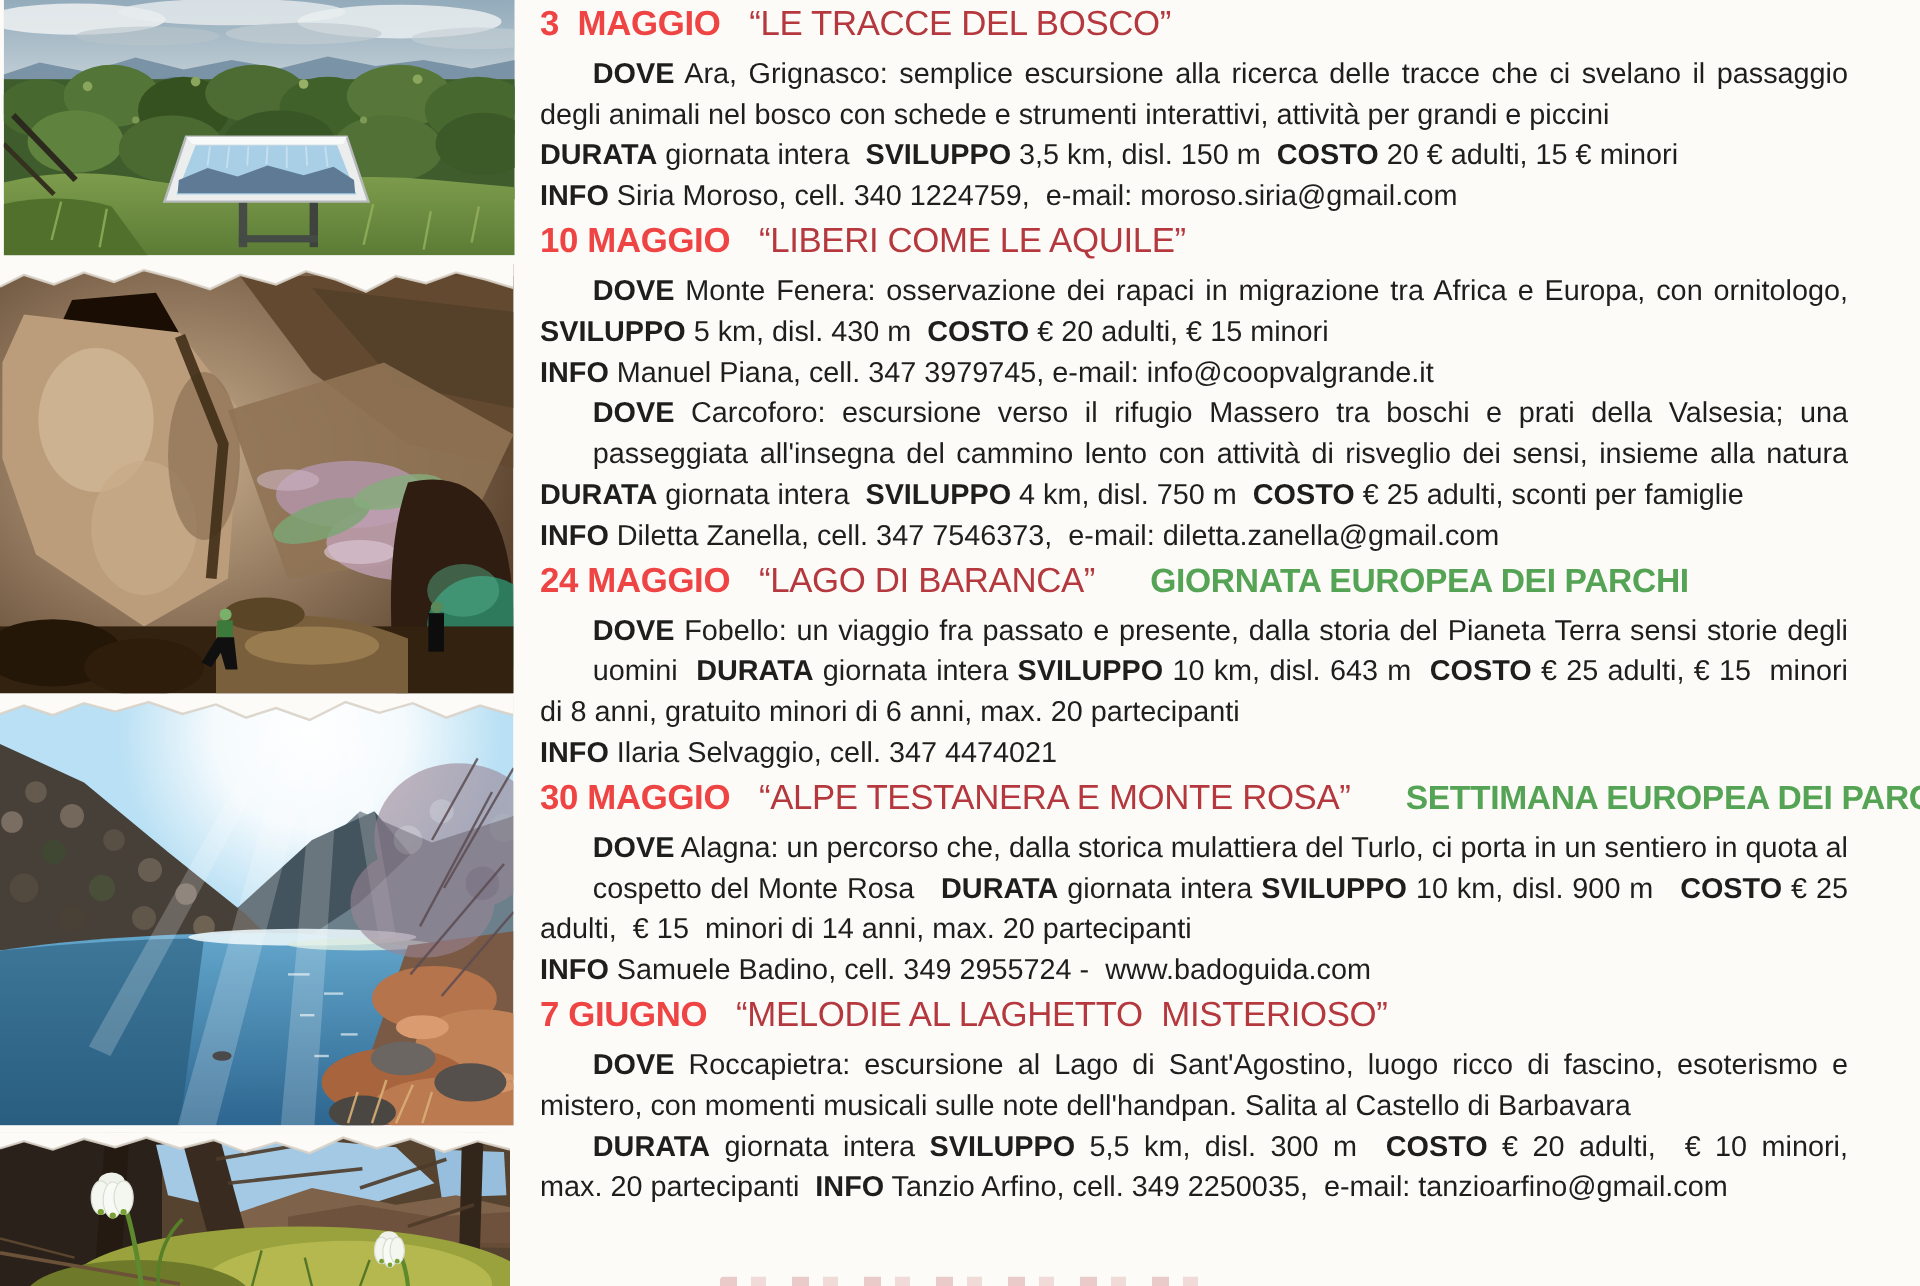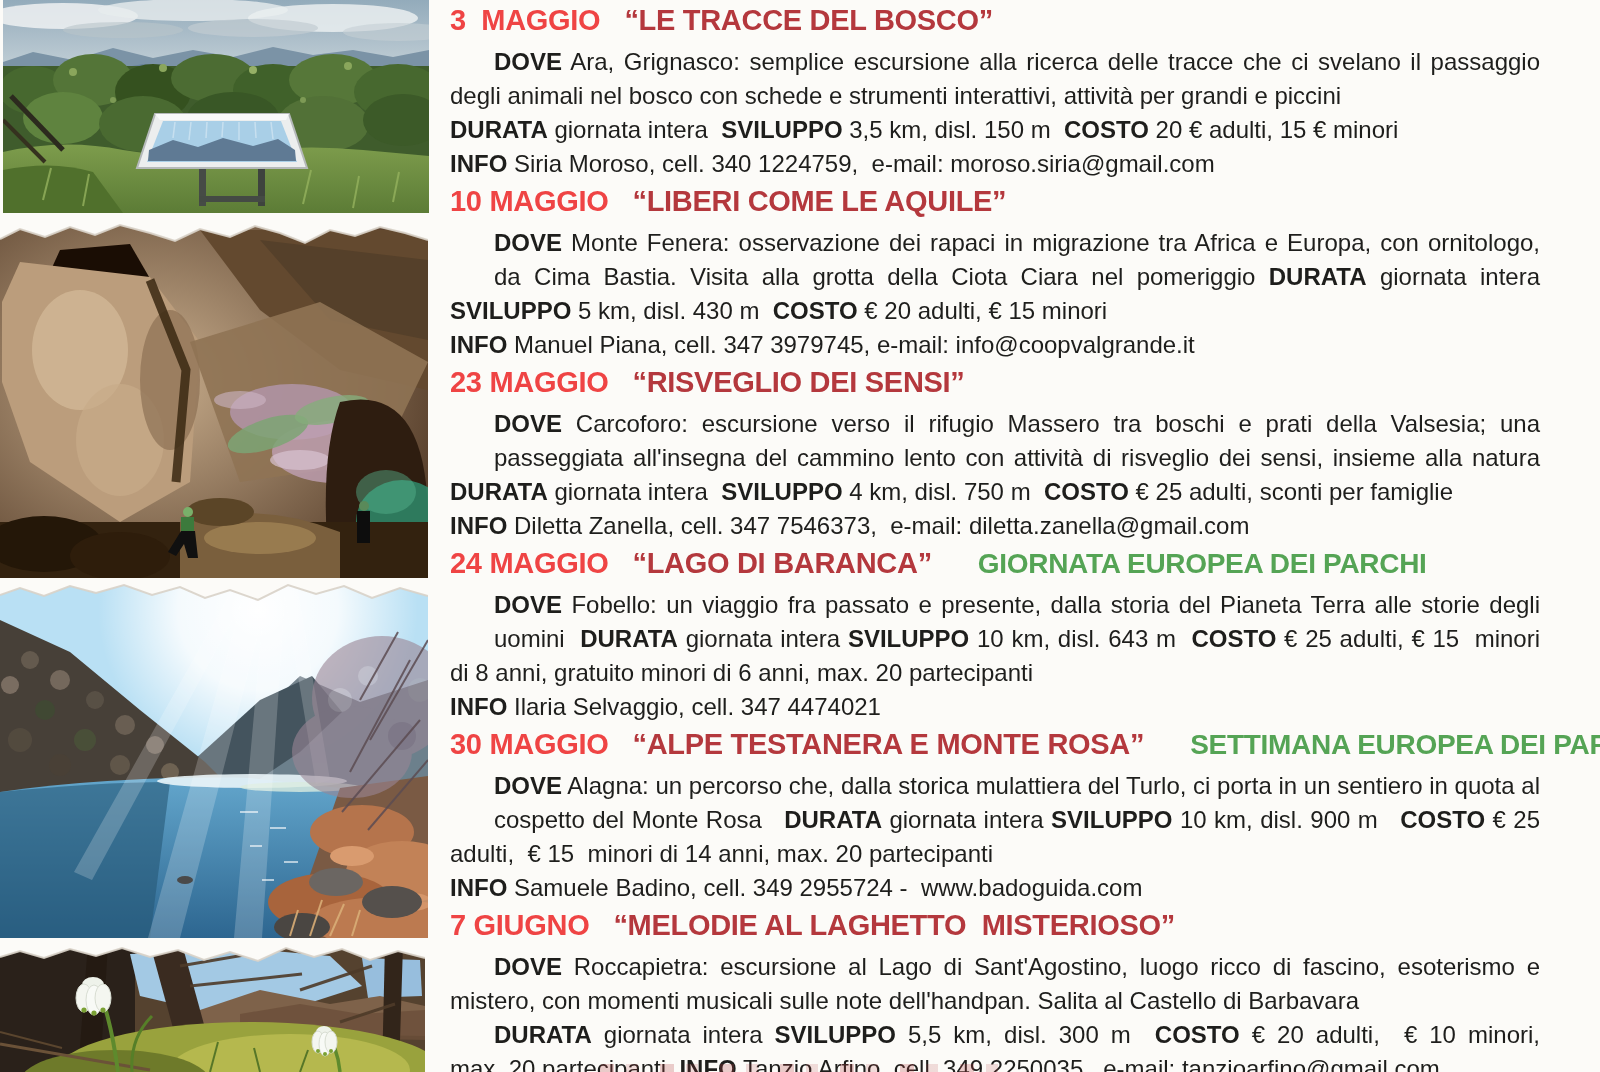--- a/index.html
+++ b/index.html
@@ -27,21 +27,21 @@
     color:#1e1e1c;
   }
   .event { margin:0; }
   .event-head {
     line-height:40px; white-space:pre; letter-spacing:-0.3px;
   }
   .event-date {
     font-weight:700; font-size:29px; color:#ef4444;
   }
   .event-title {
-    font-weight:700; font-size:29px; color:#B4383D; margin-left:24px;
+    font-weight:400; font-size:29px; color:#B4383D; margin-left:24px;
   }
   .event-badge {
     font-weight:700; font-size:28px; color:#55A455; margin-left:46px;
   }
   .line {
     font-size:24px; line-height:34px; white-space:pre-wrap;
     text-align:justify;
   }
   .line.just { text-align-last:justify;margin-left:44px; }
   .kw { font-weight:700; }
@@ -325,34 +325,32 @@
       <div class="event">
         <div class="event-head"><span class="event-date">3  MAGGIO</span><span class="event-title">“LE TRACCE DEL BOSCO”</span></div>
         <div class="line just"><span class="kw">DOVE</span><span> Ara, Grignasco: semplice escursione alla ricerca delle tracce che ci svelano il passaggio</span></div>
         <div class="line"><span>degli animali nel bosco con schede e strumenti interattivi, attività per grandi e piccini</span></div>
         <div class="line"><span class="kw">DURATA</span><span> giornata intera  </span><span class="kw">SVILUPPO</span><span> 3,5 km, disl. 150 m  </span><span class="kw">COSTO</span><span> 20 € adulti, 15 € minori</span></div>
         <div class="line"><span class="kw">INFO</span><span> Siria Moroso, cell. 340 1224759,  e-mail: moroso.siria@gmail.com</span></div>
       </div>
       <div class="event">
         <div class="event-head"><span class="event-date">10 MAGGIO</span><span class="event-title">“LIBERI COME LE AQUILE”</span></div>
         <div class="line just"><span class="kw">DOVE</span><span> Monte Fenera: osservazione dei rapaci in migrazione tra Africa e Europa, con ornitologo,</span></div>
-        <div class="line just"><span>da Cima Bastia. Visita alla grotta della Ciota Ciara nel pomeriggio </span><span class="kw">DURATA</span><span> giornata intera</span></div>
         <div class="line"><span class="kw">SVILUPPO</span><span> 5 km, disl. 430 m  </span><span class="kw">COSTO</span><span> € 20 adulti, € 15 minori</span></div>
         <div class="line"><span class="kw">INFO</span><span> Manuel Piana, cell. 347 3979745, e-mail: info@coopvalgrande.it</span></div>
       </div>
       <div class="event">
-        <div class="event-head"><span class="event-date">23 MAGGIO</span><span class="event-title">“RISVEGLIO DEI SENSI”</span></div>
         <div class="line just"><span class="kw">DOVE</span><span> Carcoforo: escursione verso il rifugio Massero tra boschi e prati della Valsesia; una</span></div>
         <div class="line just"><span>passeggiata all'insegna del cammino lento con attività di risveglio dei sensi, insieme alla natura</span></div>
         <div class="line"><span class="kw">DURATA</span><span> giornata intera  </span><span class="kw">SVILUPPO</span><span> 4 km, disl. 750 m  </span><span class="kw">COSTO</span><span> € 25 adulti, sconti per famiglie</span></div>
         <div class="line"><span class="kw">INFO</span><span> Diletta Zanella, cell. 347 7546373,  e-mail: diletta.zanella@gmail.com</span></div>
       </div>
       <div class="event">
         <div class="event-head"><span class="event-date">24 MAGGIO</span><span class="event-title">“LAGO DI BARANCA”</span><span class="event-badge">GIORNATA EUROPEA DEI PARCHI</span></div>
-        <div class="line just"><span class="kw">DOVE</span><span> Fobello: un viaggio fra passato e presente, dalla storia del Pianeta Terra alle storie degli</span></div>
+        <div class="line just"><span class="kw">DOVE</span><span> Fobello: un viaggio fra passato e presente, dalla storia del Pianeta Terra sensi storie degli</span></div>
         <div class="line just"><span>uomini  </span><span class="kw">DURATA</span><span> giornata intera </span><span class="kw">SVILUPPO</span><span> 10 km, disl. 643 m  </span><span class="kw">COSTO</span><span> € 25 adulti, € 15  minori</span></div>
         <div class="line"><span>di 8 anni, gratuito minori di 6 anni, max. 20 partecipanti</span></div>
         <div class="line"><span class="kw">INFO</span><span> Ilaria Selvaggio, cell. 347 4474021</span></div>
       </div>
       <div class="event">
         <div class="event-head"><span class="event-date">30 MAGGIO</span><span class="event-title">“ALPE TESTANERA E MONTE ROSA”</span><span class="event-badge">SETTIMANA EUROPEA DEI PARCHI</span></div>
         <div class="line just"><span class="kw">DOVE</span><span> Alagna: un percorso che, dalla storica mulattiera del Turlo, ci porta in un sentiero in quota al</span></div>
         <div class="line just"><span>cospetto del Monte Rosa   </span><span class="kw">DURATA</span><span> giornata intera </span><span class="kw">SVILUPPO</span><span> 10 km, disl. 900 m   </span><span class="kw">COSTO</span><span> € 25</span></div>
         <div class="line"><span>adulti,  € 15  minori di 14 anni, max. 20 partecipanti</span></div>
         <div class="line"><span class="kw">INFO</span><span> Samuele Badino, cell. 349 2955724 -  www.badoguida.com</span></div>

